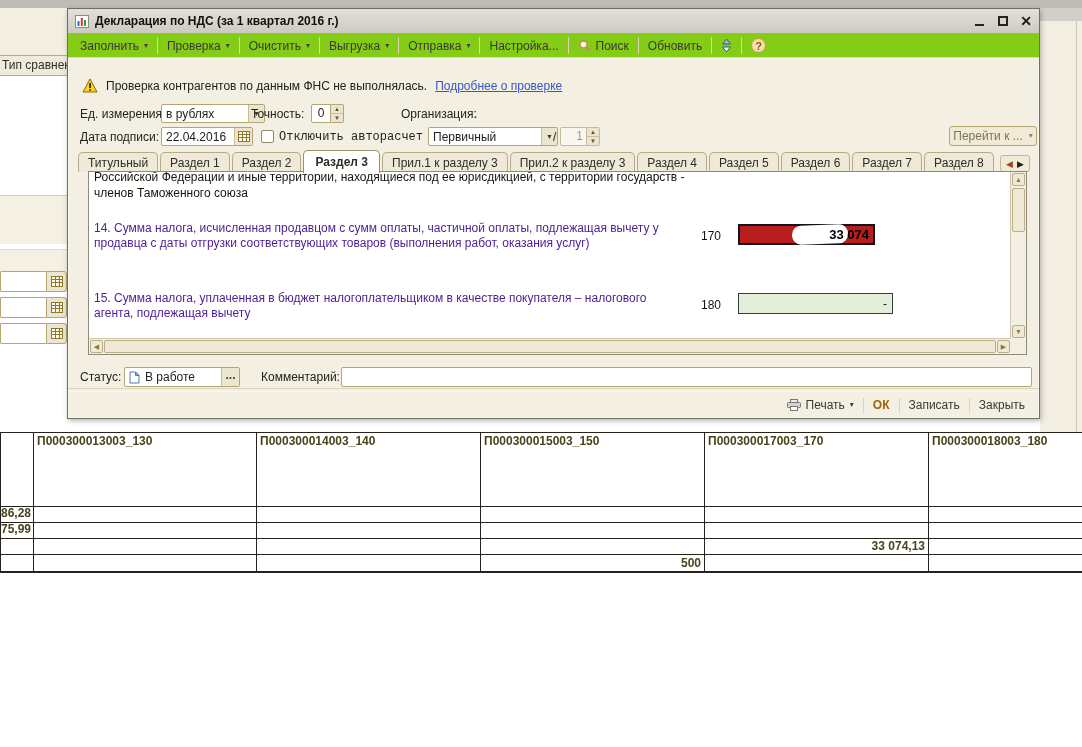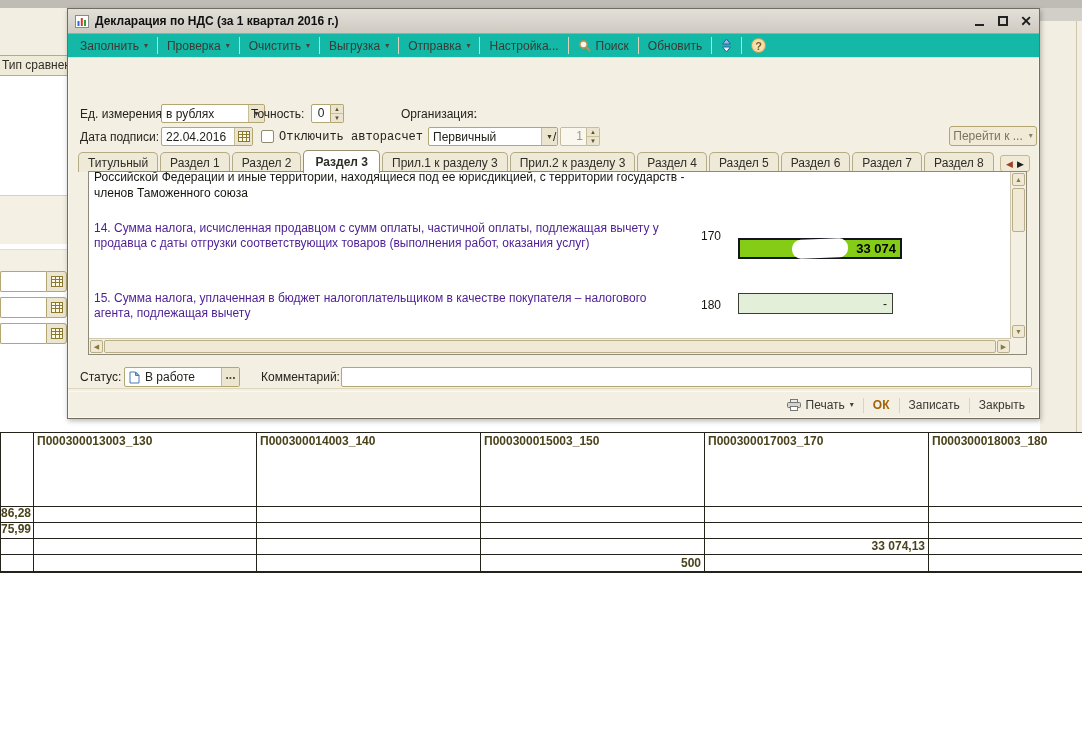--- a/index.html
+++ b/index.html
@@ -37,21 +37,21 @@
     border:1px solid #716d60;box-shadow:1px 2px 5px rgba(0,0,0,.28), inset 0 0 0 1px #faf7ee;}
   .titlebar{position:absolute;left:0;top:0;right:0;height:25px;
     background:linear-gradient(#e3e0d9,#cecac2);border-bottom:1px solid #a9a59b;
     display:flex;align-items:center;padding:0 7px;gap:6px;box-sizing:border-box;}
   .title{font-weight:bold;color:#101010;flex:1;}
   .winctl{display:flex;gap:10px;align-items:center;}
   .ctl{width:13px;height:12px;position:relative;}
   .ctl-min:after{content:"";position:absolute;left:1px;right:3px;bottom:1px;border-bottom:2px solid #222;}
   .ctl-max:after{content:"";position:absolute;left:1px;right:2px;top:1px;bottom:1px;border:2px solid #222;}
   .ctl-close{font-size:14px;font-weight:bold;color:#1a1a1a;line-height:12px;}
-  .toolbar{position:absolute;top:25px;left:0;right:0;height:24px;background:#14b8a6;
+  .toolbar{position:absolute;top:25px;left:0;right:0;height:24px;background:#84cc16;
     display:flex;align-items:center;padding:0 4px;border-bottom:1px solid #e3dcc6;box-sizing:border-box;}
   .tbtn{display:flex;align-items:center;gap:5px;padding:3px 8px;color:#3a3933;white-space:nowrap;}
   .caret{font-size:8px;color:#45433a;line-height:8px;}
   .tsep{width:1px;align-self:stretch;margin:3px 1px;background:#dcd4ba;}
   .helpicon{width:15px;height:15px;border-radius:50%;background:radial-gradient(#fbeccb,#f0cf8e);
     border:1px solid #c9a050;color:#7a5a18;font-weight:bold;font-size:11px;line-height:15px;
     text-align:center;box-sizing:border-box;}
   .warnrow{position:absolute;top:69px;left:14px;display:flex;align-items:center;gap:8px;}
   .warntext{color:#23221c;}
   .warnlink{color:#3a57c4;text-decoration:underline;cursor:pointer;}
@@ -85,21 +85,21 @@
     gap:4px;font-size:9px;box-sizing:border-box;}
   .ta-left{color:#a04028;}
   .ta-right{color:#1d1d1d;}
   
   .panel{position:absolute;left:20px;top:162px;width:939px;height:184px;background:#fff;
     border:1px solid #8d8a7c;box-sizing:border-box;overflow:hidden;z-index:5;}
   .panel-inner{position:absolute;left:0;top:0;right:15px;bottom:15px;overflow:hidden;}
   .intro{position:absolute;left:5px;top:-3px;width:860px;line-height:16px;color:#15150e;}
   .itemtext{position:absolute;left:5px;width:588px;line-height:15px;color:#4c1d95;}
   .code{position:absolute;left:598px;width:34px;text-align:right;color:#15150e;}
-  .f170{position:absolute;left:649px;top:66px;width:164px;height:21px;background:#84cc16;
+  .f170{position:absolute;left:649px;top:52px;width:137px;height:21px;background:#b91c1c;
     border:2px solid #14141c;box-sizing:border-box;}
   .f170 .blob{position:absolute;left:52px;top:-1px;width:56px;height:19px;background:#fff;
     border-radius:9px;transform:rotate(-2deg);}
   .f170 .fv{position:absolute;right:4px;top:1px;font-weight:bold;font-size:13px;color:#000;}
   .f180{position:absolute;left:649px;top:121px;width:155px;height:21px;background:#e4efda;
     border:1px solid #3c3c34;box-sizing:border-box;}
   .f180 .fv{position:absolute;right:5px;top:3px;color:#15150e;}
   .vscroll{position:absolute;top:0;right:0;width:15px;bottom:15px;background:#f3efe2;border-left:1px solid #cfc7b0;}
   .hscroll{position:absolute;left:0;right:15px;bottom:0;height:15px;background:#f3efe2;border-top:1px solid #cfc7b0;}
   .corner{position:absolute;right:0;bottom:0;width:15px;height:15px;background:#f3efe2;}
@@ -308,20 +308,29 @@
             <path d="M5.5 1 L9.5 6 H1.5 Z" fill="#9db6e8" stroke="#3a57a8"></path>
             <path d="M5.5 14 L9.5 9 H1.5 Z" fill="#e8eefb" stroke="#3a57a8"></path>
           </svg>
       </span>
       <span class="tsep"></span>
       <span class="tbtn">
           <span class="helpicon">?</span>
         </span>
     </div>
 
+    <div class="warnrow">
+      <svg width="16" height="15">
+          <path d="M8 1 L15 14 H1 Z" fill="#ffd21e" stroke="#8a6a00"></path>
+          <rect x="7.3" y="5" width="1.6" height="5" fill="#1a1a1a"></rect>
+          <rect x="7.3" y="11.2" width="1.6" height="1.6" fill="#1a1a1a"></rect>
+        </svg>
+      <span class="warntext">Проверка контрагентов по данным ФНС не выполнялась.</span>
+      <span class="warnlink">Подробнее о проверке</span>
+    </div>
 
     <span class="lbl" style="left:12px;top:98px;">Ед. измерения:</span>
     <span class="combo" style="left:93px;top:95px;width:104px;">
       <span class="val">в рублях</span>
       <span class="cbtn">▼</span>
     </span>
     <span class="lbl" style="left:183px;top:98px;">Точность:</span>
     <span class="spinctl" style="left:243px;top:95px;">
       <span class="spinbox">0</span>
       <span class="spinbtns">

